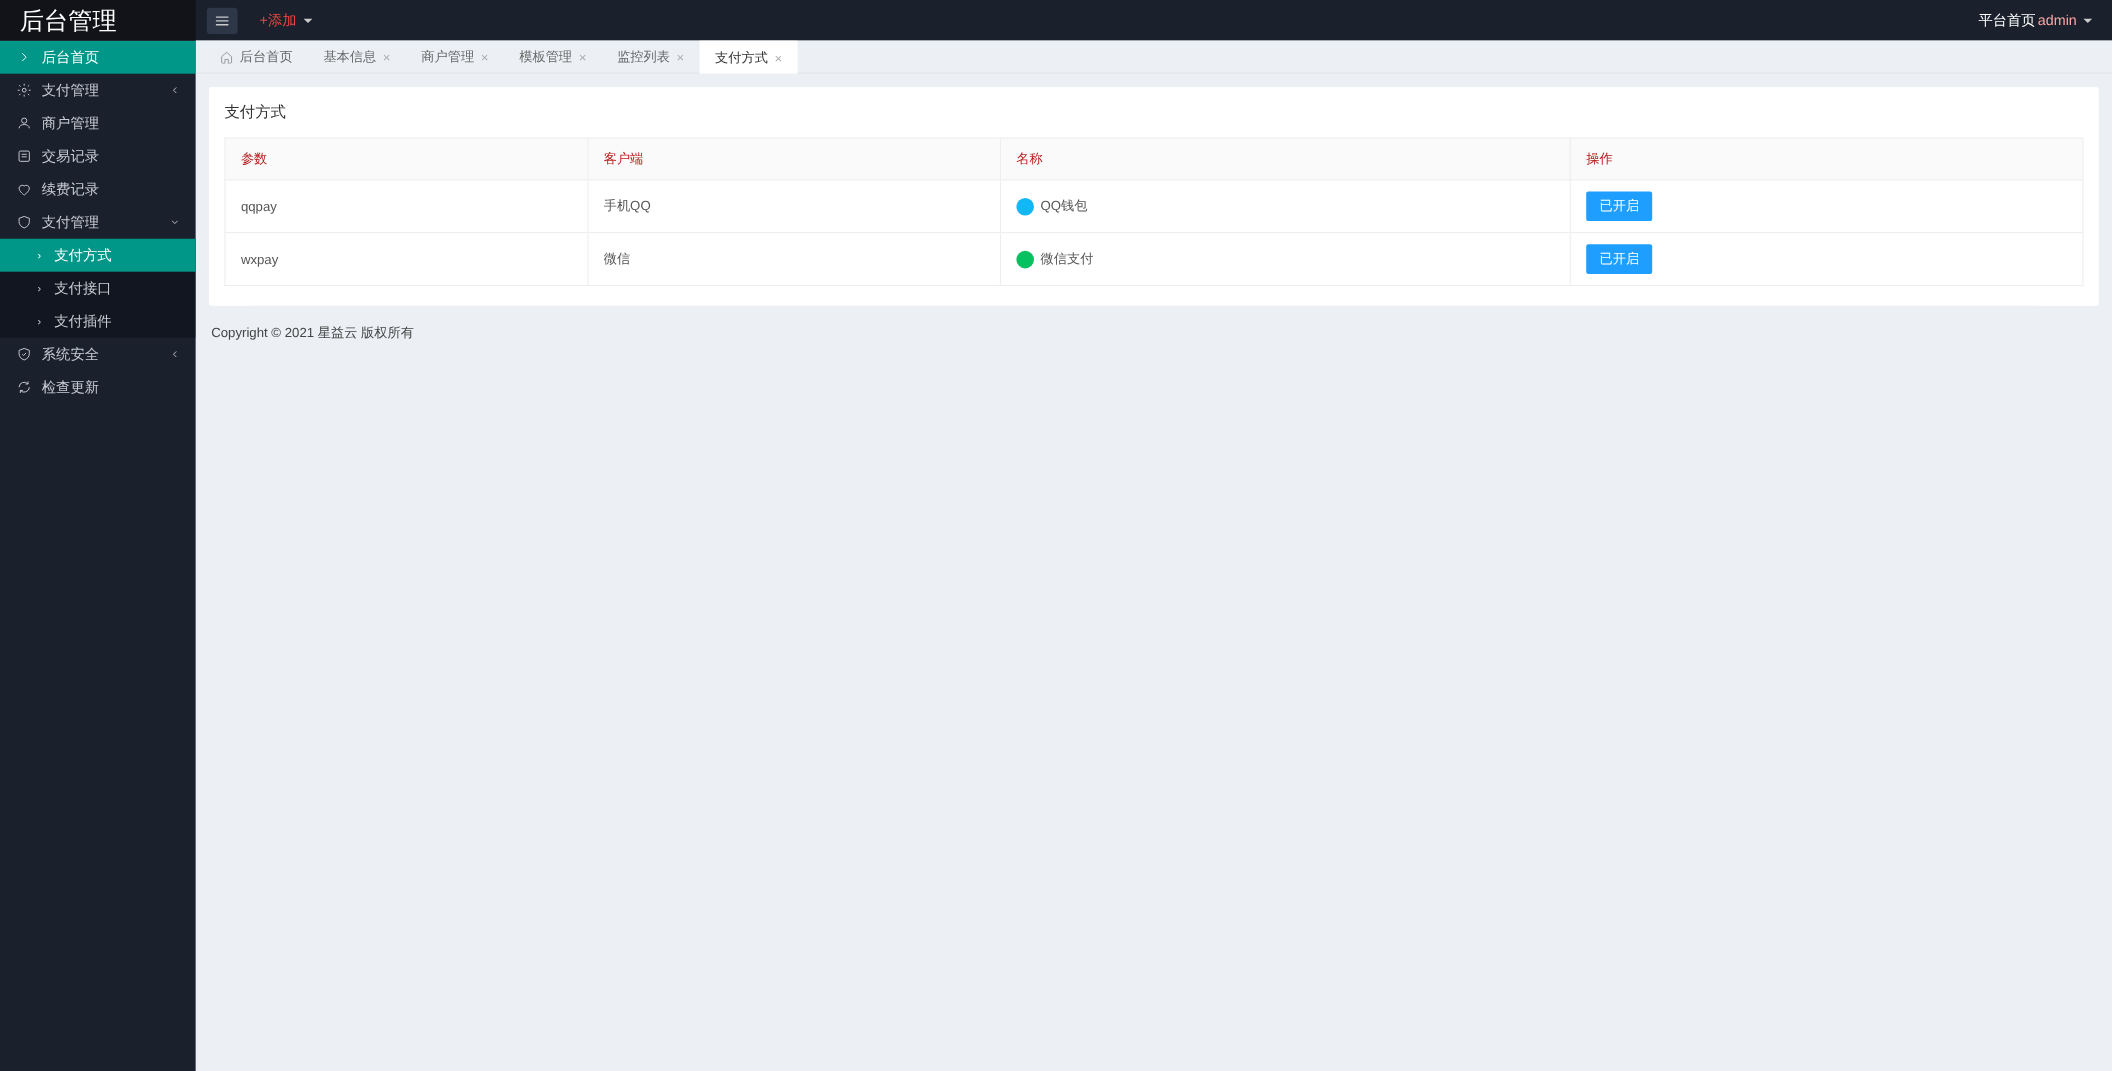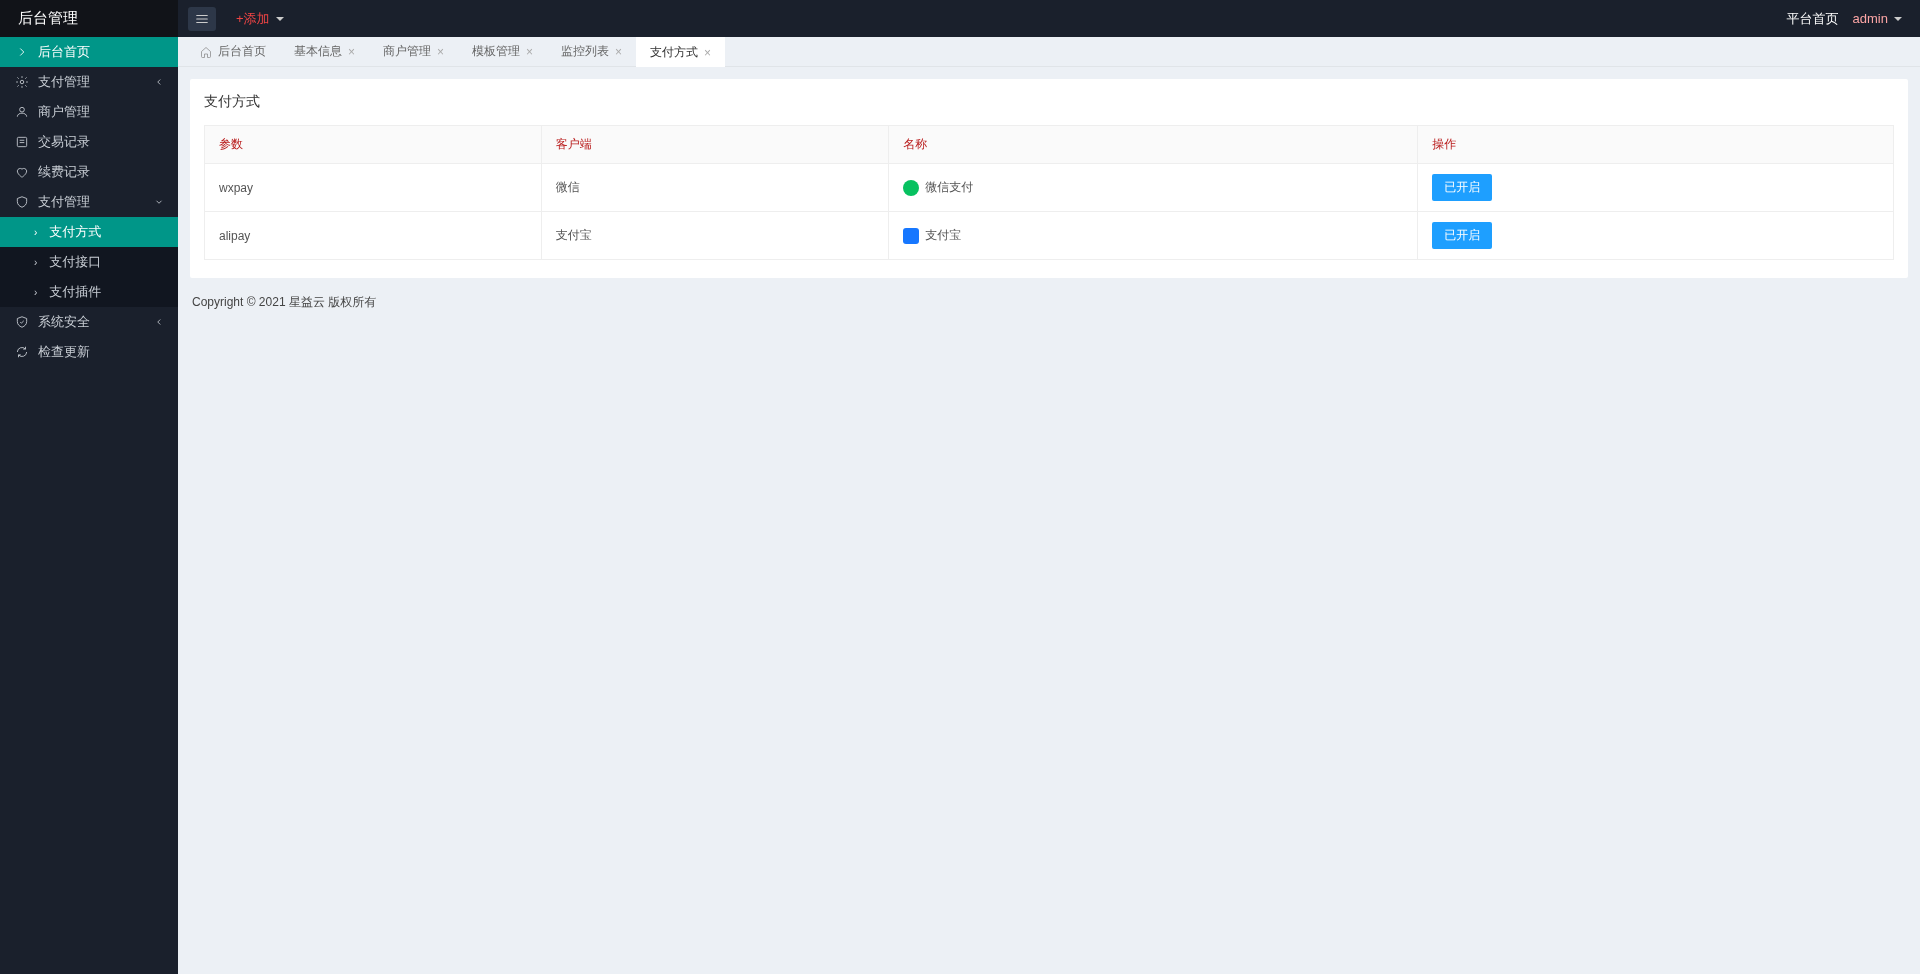--- a/index.html
+++ b/index.html
@@ -1,26 +1,26 @@
 <!DOCTYPE html>
 <html><head>
 <meta charset="utf-8">
 <style>
 * { margin: 0; padding: 0; box-sizing: border-box; }
 body { font-family: "Microsoft YaHei", -apple-system, sans-serif; font-size: 13px; color: #333; background: #ecf0f5; overflow: hidden; }
 .app { display: flex; flex-direction: column; height: 100vh; width: 100vw; }
 
 
 .topbar { display: flex; align-items: center; height: 37px; background: #1a202c; color: #fff; }
-.brand { width: 178px; background: #111318; height: 37px; display: flex; align-items: center; padding-left: 18px; font-size: 15px; font-weight: 400; }
+.brand { width: 178px; background: #111318; height: 37px; display: flex; align-items: center; padding-left: 18px; font-size: 22px; font-weight: 400; }
 .top-left { display: flex; align-items: center; gap: 8px; padding-left: 10px; }
 .hamburger { width: 28px; height: 24px; display: flex; align-items: center; justify-content: center; background: #2d3748; border-radius: 3px; cursor: pointer; }
 .hamburger svg { width: 14px; height: 14px; stroke: #ccc; }
 .add-btn { color: #ef4444; padding: 0 12px; cursor: pointer; font-size: 13px; display: flex; align-items: center; gap: 4px; }
-.top-right { margin-left: auto; display: flex; align-items: center; padding-right: 18px; gap: 14px; }
+.top-right { margin-left: auto; display: flex; align-items: center; padding-right: 18px; gap: 2px; }
 .top-link { color: #fff; cursor: pointer; font-size: 13px; }
 .user-menu { color: #fca5a5; cursor: pointer; font-size: 13px; display: flex; align-items: center; gap: 4px; }
 .caret { width: 0; height: 0; border-left: 4px solid transparent; border-right: 4px solid transparent; border-top: 4px solid #ccc; display: inline-block; margin-left: 2px; }
 
 
 .body { flex: 1; display: flex; min-height: 0; }
 .sidebar { width: 178px; background: #1a202c; color: #ccc; overflow-y: auto; }
 .nav-item { display: flex; align-items: center; height: 30px; padding: 0 14px; cursor: pointer; font-size: 13px; color: #c8cdd4; position: relative; }
 .nav-item.active { background: #009688; color: #fff; }
 .nav-item .icon { width: 16px; margin-right: 8px; display: inline-flex; align-items: center; justify-content: center; }
@@ -215,31 +215,31 @@
             <thead>
               <tr>
                 <th>参数</th>
                 <th>客户端</th>
                 <th>名称</th>
                 <th>操作</th>
               </tr>
             </thead>
             <tbody id="pay-rows">
                 <tr>
+                  <td>qqpay</td>
+                  <td>手机QQ</td>
+                  <td><span class="pay-icon qq-icon"></span>QQ钱包</td>
+                  <td><button class="btn">已开启</button></td>
+                </tr>
+                <tr>
                   <td>wxpay</td>
                   <td>微信</td>
                   <td><span class="pay-icon wx-icon"></span>微信支付</td>
                   <td><button class="btn">已开启</button></td>
                 </tr>
-                <tr>
-                  <td>alipay</td>
-                  <td>支付宝</td>
-                  <td><span class="pay-icon ali-icon"></span>支付宝</td>
-                  <td><button class="btn">已开启</button></td>
-                </tr>
               </tbody>
           </table>
         </div>
         <div class="footer">Copyright © 2021 星益云 版权所有</div>
       </div>
     </div>
   </div>
 </div>
 
 </body></html>

